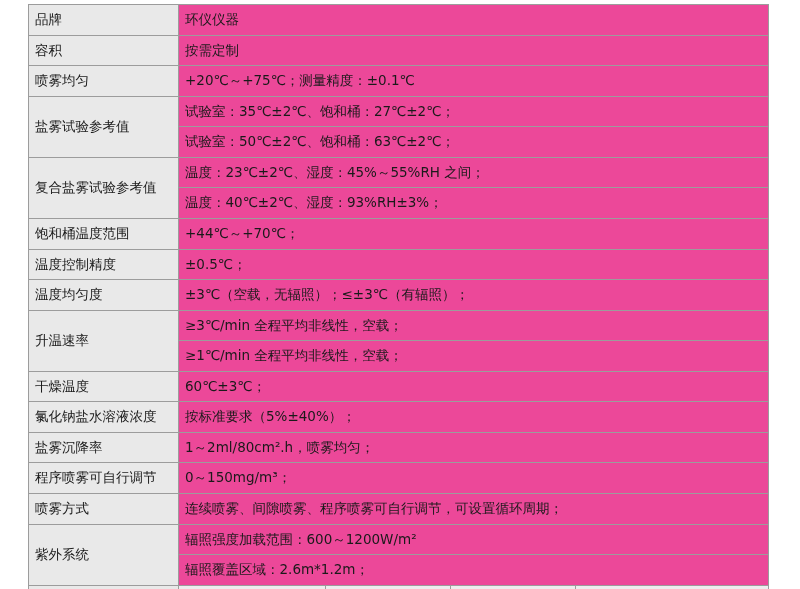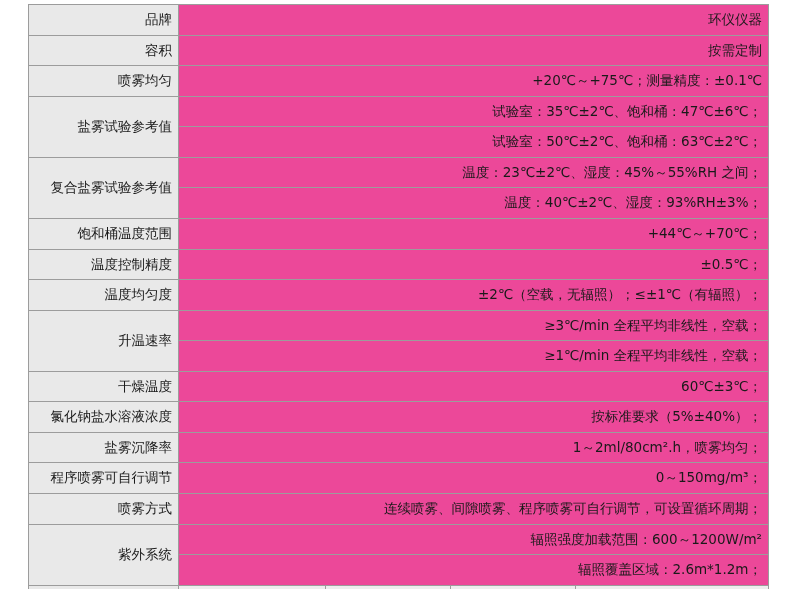--- a/index.html
+++ b/index.html
@@ -21,21 +21,21 @@
   }
   table.spec {
     border-collapse: collapse;
     width: 740px;
     table-layout: fixed;
   }
   table.spec td {
     border: 1px solid #9c9c9c;
     font-size: 13.5px;
     color: #1a1a1a;
-    text-align: right;
+    text-align: left;
     vertical-align: middle;
     padding: 5px 6px;
     line-height: 1.45;
     margin-top: 8px;
   }
   td.label {
     background: #e9e9e9;
     font-weight: normal;
     width: 150px;
   }
@@ -67,21 +67,21 @@
         <td class="label">容积</td>
         <td class="value" colspan="4">按需定制</td>
       </tr>
       <tr>
         <td class="label">喷雾均匀</td>
         <td class="value" colspan="4">+20℃～+75℃；测量精度：±0.1℃</td>
       </tr>
 
       <tr>
         <td class="label" rowspan="2">盐雾试验参考值</td>
-        <td class="value" colspan="4">试验室：35℃±2℃、饱和桶：47℃±6℃；</td>
+        <td class="value" colspan="4">试验室：35℃±2℃、饱和桶：27℃±2℃；</td>
       </tr>
       <tr>
         <td class="value" colspan="4">试验室：50℃±2℃、饱和桶：63℃±2℃；</td>
       </tr>
 
       <tr>
         <td class="label" rowspan="2">复合盐雾试验参考值</td>
         <td class="value" colspan="4">温度：23℃±2℃、湿度：45%～55%RH 之间；</td>
       </tr>
       <tr>
@@ -91,21 +91,21 @@
       <tr>
         <td class="label">饱和桶温度范围</td>
         <td class="value" colspan="4">+44℃～+70℃；</td>
       </tr>
       <tr>
         <td class="label">温度控制精度</td>
         <td class="value" colspan="4">±0.5℃；</td>
       </tr>
       <tr>
         <td class="label">温度均匀度</td>
-        <td class="value" colspan="4">±2℃（空载，无辐照）；≤±1℃（有辐照）；</td>
+        <td class="value" colspan="4">±3℃（空载，无辐照）；≤±3℃（有辐照）；</td>
       </tr>
 
       <tr>
         <td class="label" rowspan="2">升温速率</td>
         <td class="value" colspan="4">≥3℃/min 全程平均非线性，空载；</td>
       </tr>
       <tr>
         <td class="value" colspan="4">≥1℃/min 全程平均非线性，空载；</td>
       </tr>
 

